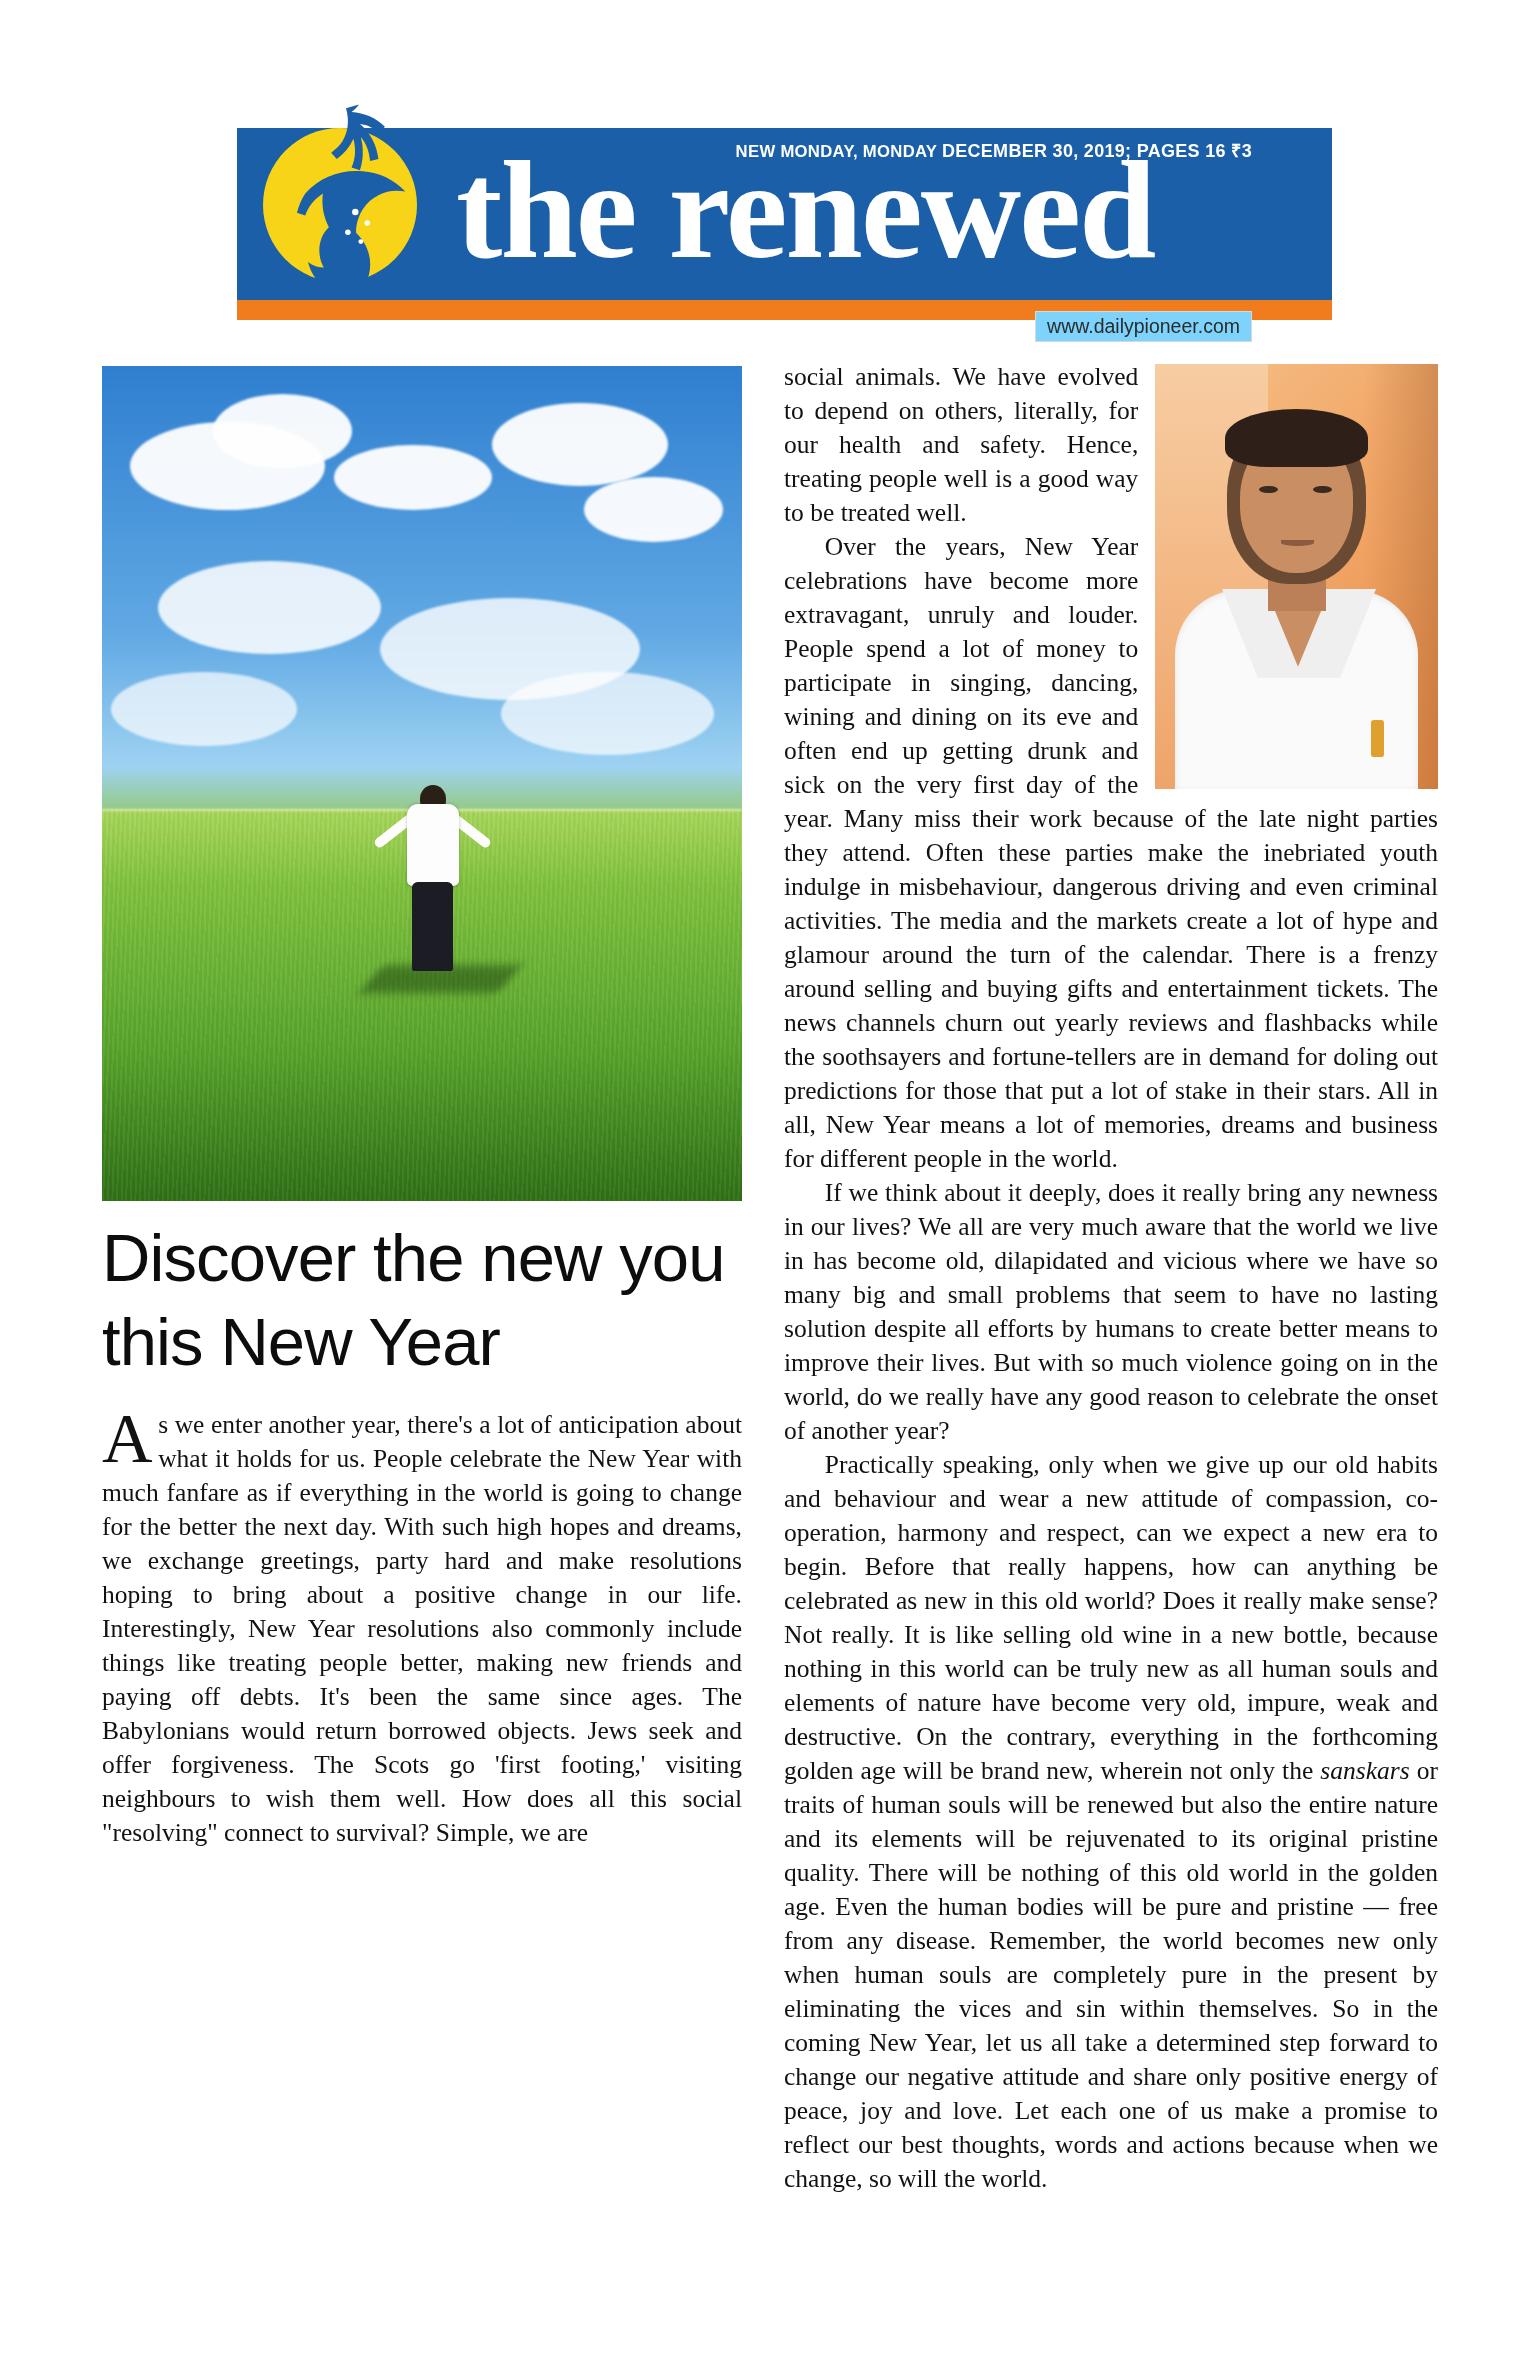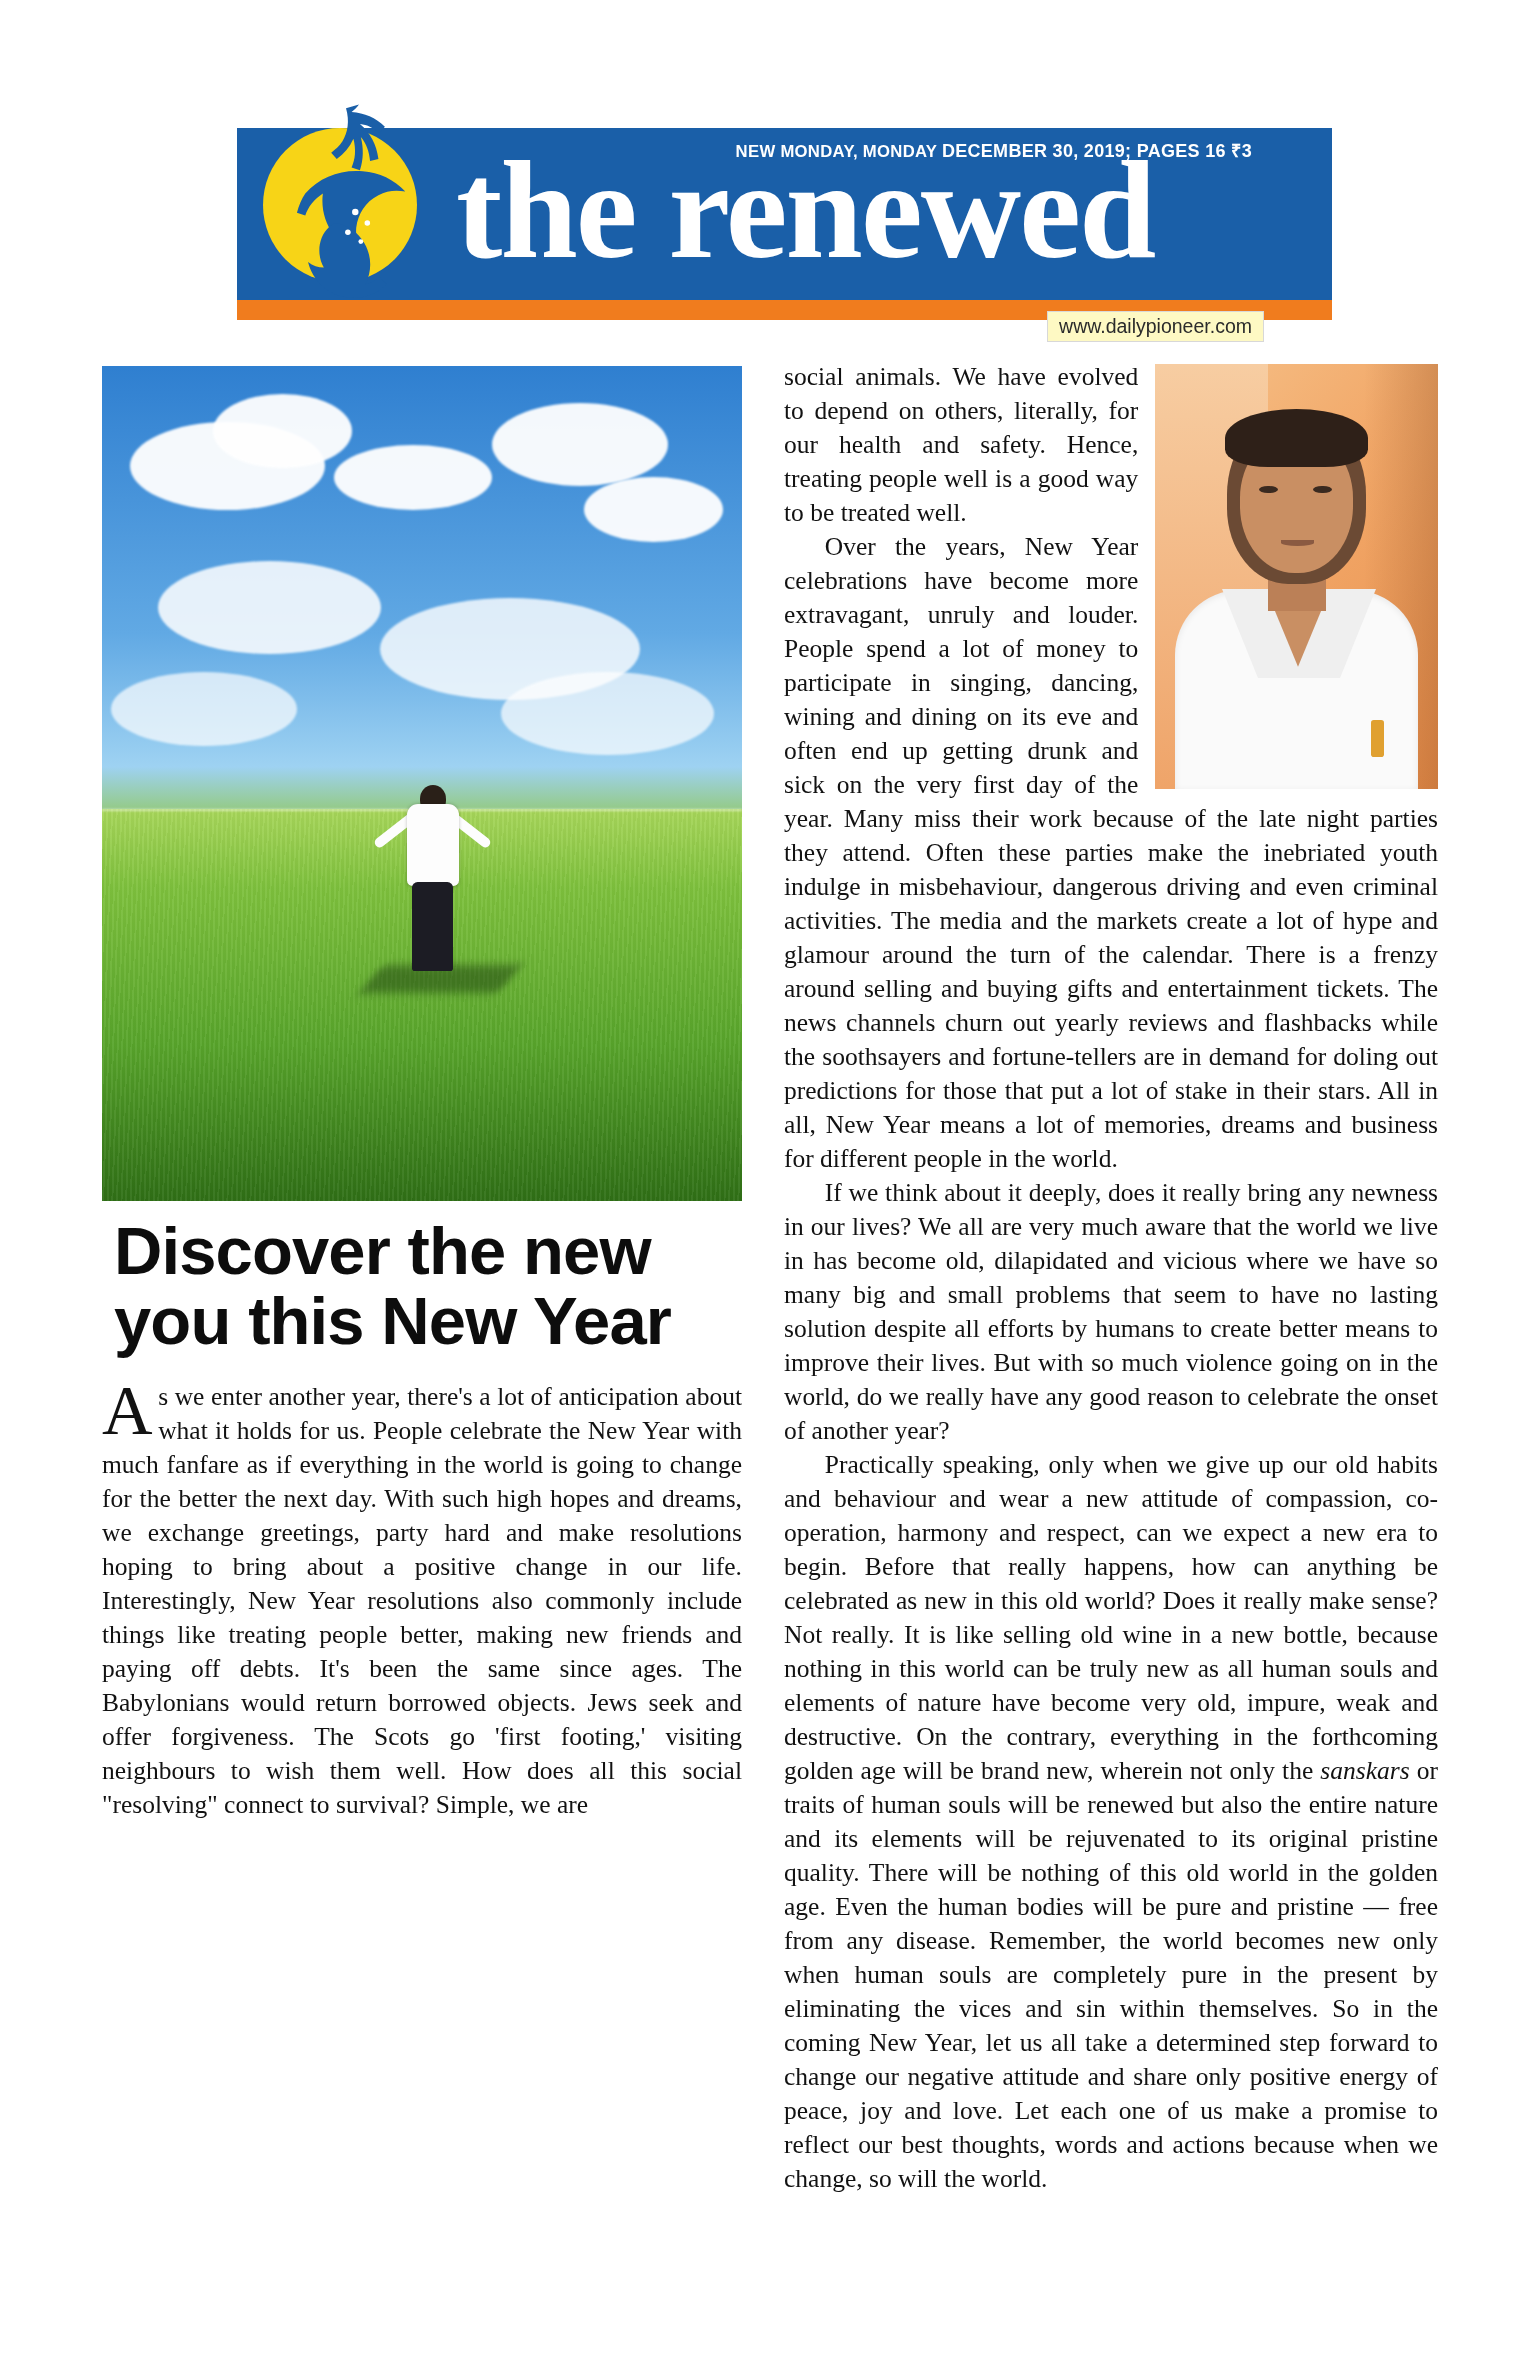--- a/index.html
+++ b/index.html
@@ -67,23 +67,23 @@
     font-family: "Liberation Serif", serif;
     font-weight: bold;
     font-style: normal;
     font-size: 139px;
     line-height: 139px;
     color: #ffffff;
     letter-spacing: -1.9px;
   }
   .masthead-url {
     position: absolute;
-    right: 68px;
+    right: 80px;
     top: 218px;
-    background: #fef9c3;
+    background: #7dd3fc;
     color: #2b2b2b;
     font-family: "Liberation Sans", sans-serif;
     font-size: 19.5px;
     padding: 2.8px 11px 3.7px 11px;
     border: 0.9px solid #d8d8d8;
   }
   
   .logo {
     position: absolute;
     left: 9.3px;
@@ -200,26 +200,25 @@
     left: 9.3px; top: 200px;
     width: 139px; height: 28px;
     background: rgba(20,50,10,0.45);
     filter: blur(4.6px);
     transform: skewX(-40deg);
   }
 
   .headline {
     margin-top: 15px;
     font-family: "Liberation Sans", sans-serif;
-    font-weight: bold;
+    font-weight: normal;
     font-size: 67px;
-    line-height: 70px;
+    line-height: 84px;
     letter-spacing: -0.9px;
     color: #0d0d0d;
-    margin-left: 12px;
   }
   .standfirst {
     margin-top: 16.7px;
     font-family: "Liberation Sans", sans-serif;
     font-size: 39px;
     line-height: 52px;
     letter-spacing: -0.4px;
     color: #121212;
   }
   .byline {

